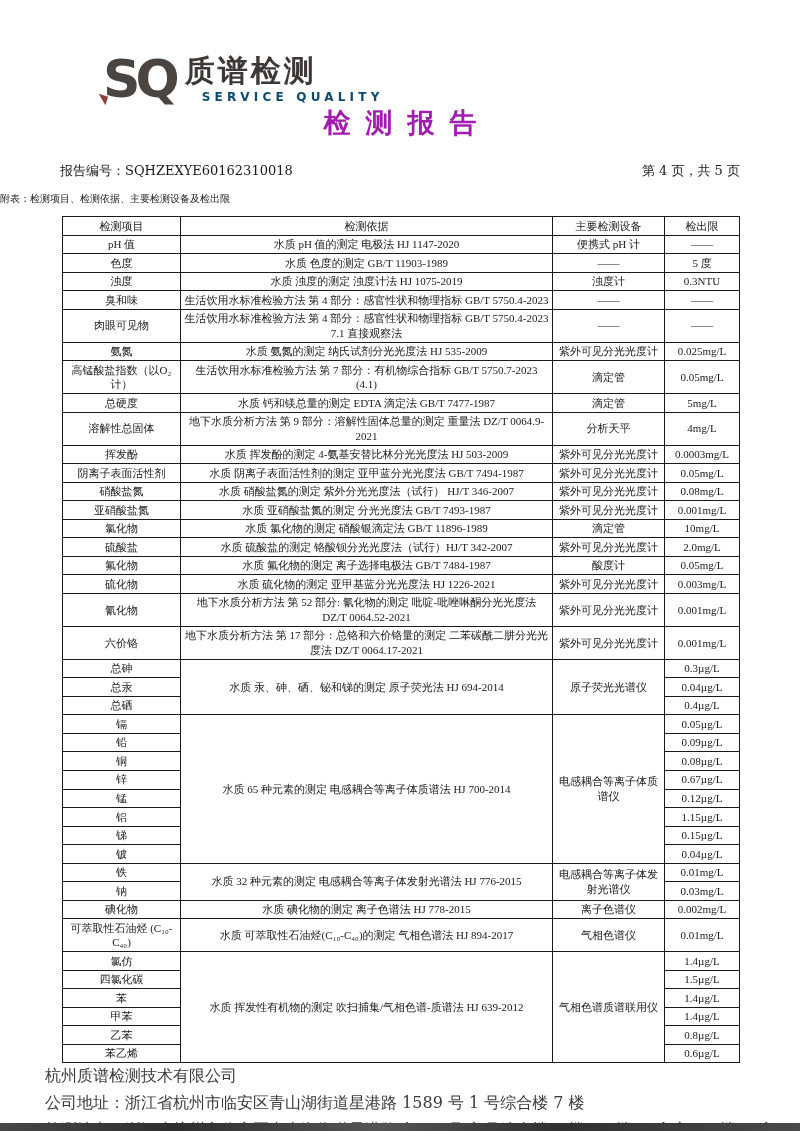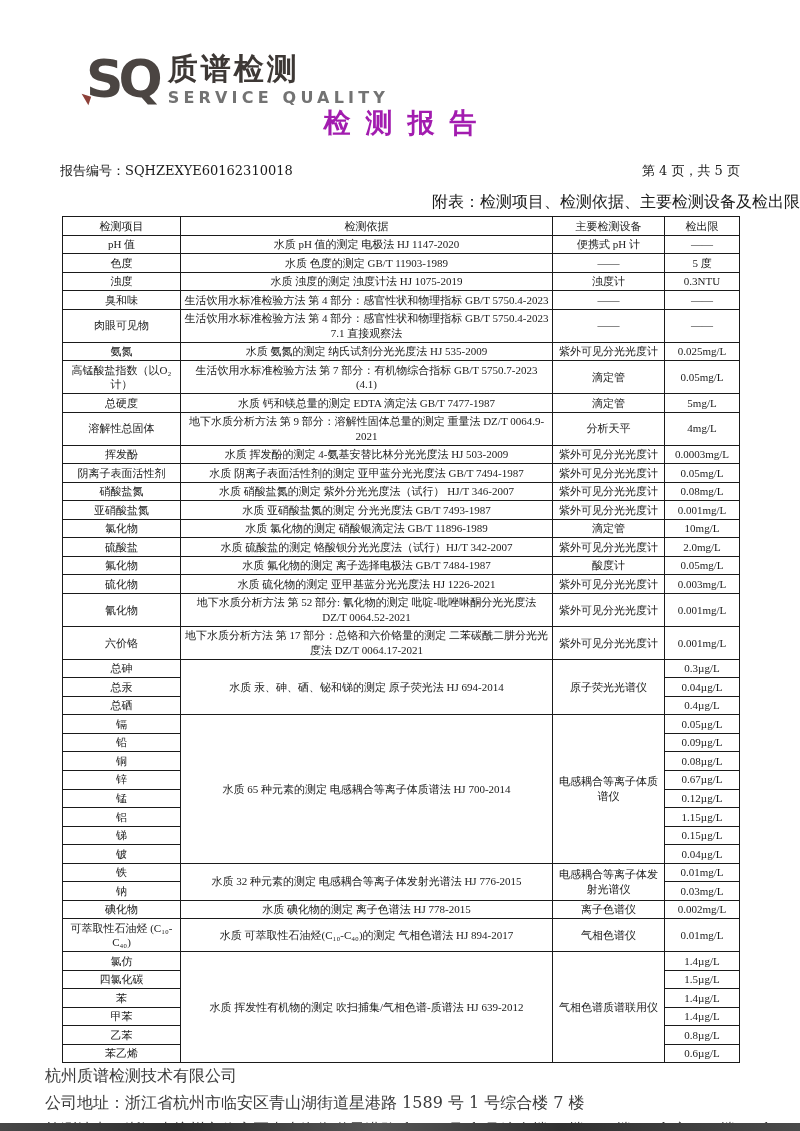--- a/index.html
+++ b/index.html
@@ -6,21 +6,21 @@
   .page {
     position: relative;
     width: 800px; height: 1131px;
     margin: 0 auto;
     background: #ffffff;
     overflow: hidden;
     font-family: "DejaVu Serif", "Liberation Serif", serif;
     color: #1a1a1a;
   }
   
-  .logo { position: absolute; left: 86px; top: 50px; display: flex; }
+  .logo { position: absolute; left: 103px; top: 50px; display: flex; }
   .sq {
     position: relative;
     font-family: "DejaVu Sans", "Liberation Sans", sans-serif;
     font-weight: bold; font-size: 52px; line-height: 58px;
     letter-spacing: -5px;
     color: #4b4542;
     padding-right: 10px;
   }
   .sq-wedge {
     position: absolute; left: -6px; bottom: 4px;
@@ -30,37 +30,37 @@
     transform: rotate(18deg);
   }
   .logo-text { display: flex; flex-direction: column; justify-content: center; }
   .logo-cn {
     font-family: "DejaVu Sans", "Liberation Sans", sans-serif;
     font-weight: bold; font-size: 30px; line-height: 34px;
     letter-spacing: 3px; color: #3d3835;
   }
   .logo-en {
     font-family: "DejaVu Sans", "Liberation Sans", sans-serif;
-    font-weight: bold; font-size: 16px; letter-spacing: 4.2px;
-    color: #737373; margin-top: 2px;
+    font-weight: bold; font-size: 12px; letter-spacing: 4.2px;
+    color: #0c4a6e; margin-top: 2px; margin-left: 17px;
   }
   
   .doc-title {
     position: absolute; top: 105px; left: 0; width: 100%;
     text-align: center; font-size: 27px; font-weight: bold;
     letter-spacing: 15px; text-indent: 15px; color: #a21caf;
   }
   .meta-row {
     position: absolute; top: 162px; left: 60px; right: 60px;
     display: flex; justify-content: space-between;
     font-size: 13px;
   }
   .table-caption {
     position: absolute; top: 192px; left: 0; width: 100%;
-    text-align: right; font-size: 16px;
+    text-align: left; font-size: 10px;
   }
   
   .table-wrap { position: absolute; top: 216px; left: 62px; font-family: Liberation Serif, serif; }
   table.report {
     border-collapse: collapse; table-layout: fixed; width: 677px;
     border: 1.5px solid #1a1a1a;
   }
   table.report th, table.report td {
     border: 1px solid #1a1a1a;
     font-size: 11px; line-height: 1.32;

